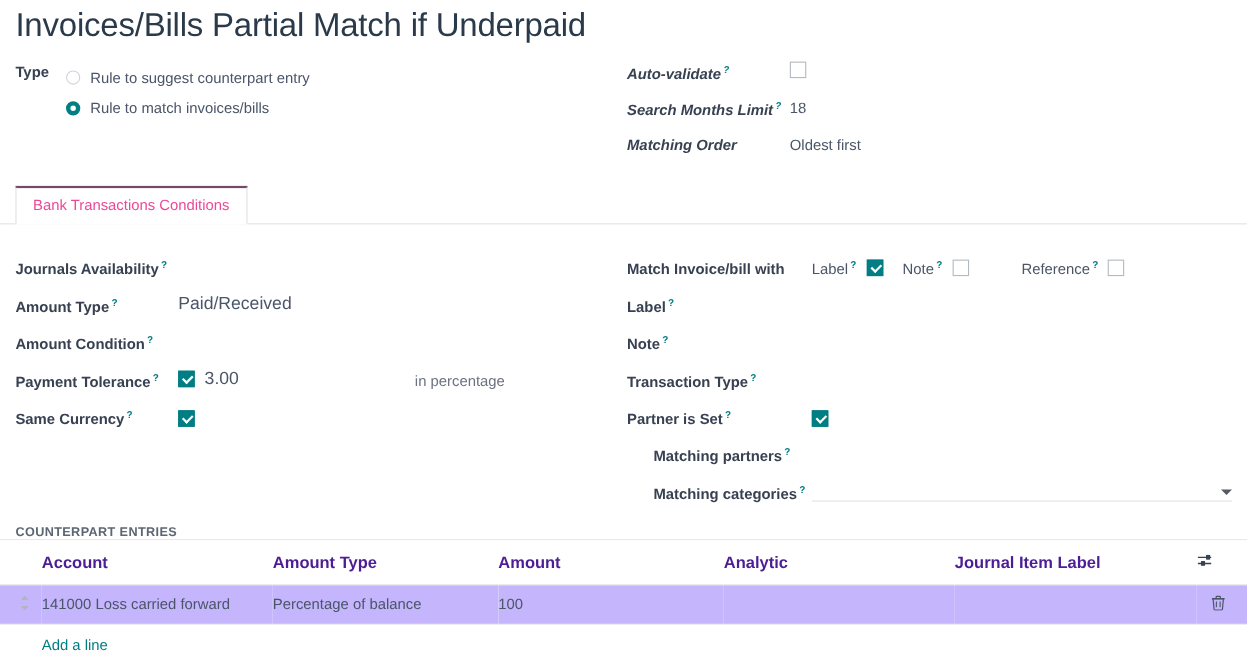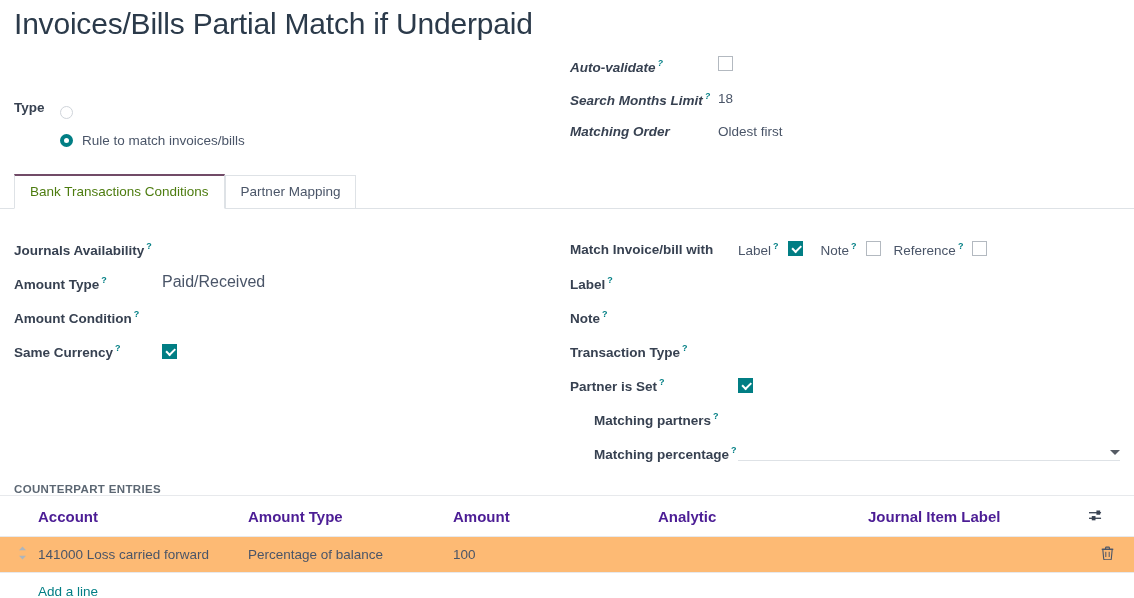--- a/index.html
+++ b/index.html
@@ -25,21 +25,21 @@
     padding: 6px 0 0 14px;
     letter-spacing: -0.2px;
     line-height: 1.2;
   }
 
   
   .top-area {
     display: flex;
     padding: 14px 0 0 0;
   }
-  .col-left  { width: 570px; padding-left: 14px; box-sizing: border-box; margin-top: 42px; }
+  .col-left  { width: 570px; padding-left: 14px; box-sizing: border-box; }
   .col-right { width: 564px; padding-left: 0;   box-sizing: border-box; }
 
   .field-row {
     display: flex;
     align-items: flex-start;
     min-height: 27px;
     margin-bottom: 6px;
   }
   .field-label {
     font-weight: bold;
@@ -128,21 +128,21 @@
     color: #4a5568;
     background: #fff;
     border: 1px solid transparent;
     border-bottom: none;
     cursor: pointer;
     line-height: 1.35;
     position: relative;
     top: 1px;
   }
   .tab.active {
-    color: #4d7c0f;
+    color: #ec4899;
     border: 1px solid #dee2e6;
     border-top: 2px solid #714b67;
     border-bottom: 1px solid #fff;
     background: #fff;
   }
   .tab.inactive {
     border: 1px solid #dee2e6;
     border-bottom: 1px solid #dee2e6;
     color: #4a5568;
   }
@@ -182,21 +182,21 @@
     display: flex;
     align-items: center;
     gap: 9px;
   }
   .inline-cb .sub-label {
     color: #4a5568;
     font-size: 13.5px;
     white-space: nowrap;
   }
   .gap-a { margin-left: 18px; }
-  .gap-b { margin-left: 13px; }
+  .gap-b { margin-left: 48px; }
 
   
   .dropdown-field {
     flex: 1;
     display: flex;
     align-items: flex-end;
     justify-content: flex-end;
     border-bottom: 1px solid #dee2e6;
     height: 20px;
     margin-right: 14px;
@@ -232,21 +232,21 @@
     color: #4c1d95;
     font-size: 15px;
     padding: 12px 0 11px 0;
     border-bottom: 1px solid #e7e9ec;
     white-space: nowrap;
   }
   table.x2m tbody td {
     padding: 9px 0 9px 0;
     color: #4a5568;
     border-bottom: 1px solid #e7e9ec;
-    background: #fdba74;
+    background: #c4b5fd;
     white-space: nowrap;
     overflow: hidden;
     text-overflow: ellipsis;
   }
   .c-handle  { width: 38px; }
   .c-account { width: 210px; }
   .c-atype   { width: 205px; }
   .c-amount  { width: 205px; }
   .c-analytic{ width: 210px; }
   .c-label   { width: 220px; }
@@ -279,20 +279,21 @@
 <div class="top-area">
 
   <div class="col-left">
     <div class="field-row">
       <div class="field-label lbl-type">Type</div>
       <div class="radio-list">
 
 
         <label class="radio-row">
           <span class="radio"></span>
+          <span class="radio-label">Rule to suggest counterpart entry</span>
         </label>
 
         <label class="radio-row">
           <span class="radio checked"></span>
           <span class="radio-label">Rule to match invoices/bills</span>
         </label>
 
       </div>
     </div>
   </div>
@@ -316,21 +317,20 @@
     <div class="field-row">
       <div class="field-label lbl-right">Matching Order</div>
       <div class="field-value">Oldest first</div>
     </div>
 
   </div>
 </div>
 
 <div class="tabbar">
   <div class="tab active">Bank Transactions Conditions</div>
-  <div class="tab inactive">Partner Mapping</div>
 </div>
 
 <div class="tab-content">
 
   <div class="tc-left">
 
     <div class="tc-row">
       <div class="tc-label w-left">
         <span>Journals Availability</span><span class="help-mark">?</span>
       </div>
@@ -344,20 +344,30 @@
       <div class="tc-value">Paid/Received</div>
     </div>
 
     <div class="tc-row">
       <div class="tc-label w-left">
         <span>Amount Condition</span><span class="help-mark">?</span>
       </div>
       <div class="tc-value"></div>
     </div>
 
+    <div class="tc-row">
+      <div class="tc-label w-left">
+        <span>Payment Tolerance</span><span class="help-mark">?</span>
+      </div>
+      <div class="inline-cb">
+        <span class="cbx checked"></span>
+        <span class="tc-value">3.00</span>
+      </div>
+      <div class="suffix-note">in percentage</div>
+    </div>
 
     <div class="tc-row">
       <div class="tc-label w-left">
         <span>Same Currency</span><span class="help-mark">?</span>
       </div>
       <span class="cbx checked"></span>
     </div>
 
   </div>
 
@@ -412,21 +422,21 @@
 
     <div class="tc-row">
       <div class="tc-label indent">
         <span>Matching partners</span><span class="help-mark">?</span>
       </div>
       <div class="tc-value"></div>
     </div>
 
     <div class="tc-row">
       <div class="tc-label indent">
-        <span>Matching percentage</span><span class="help-mark">?</span>
+        <span>Matching categories</span><span class="help-mark">?</span>
       </div>
       <div class="dropdown-field">
         <span class="caret"></span>
       </div>
     </div>
 
   </div>
 </div>
 
 <div class="section-wrap">

